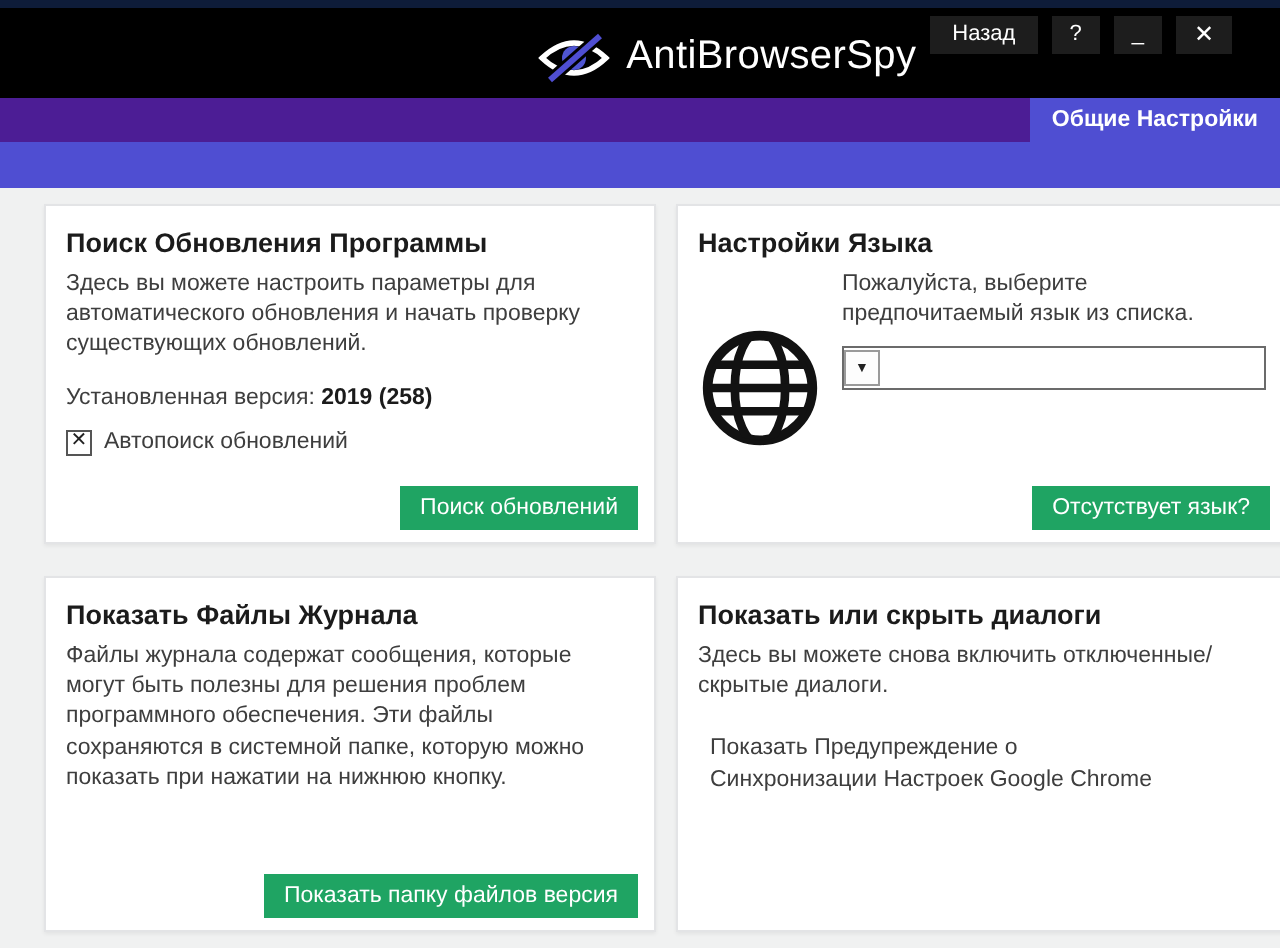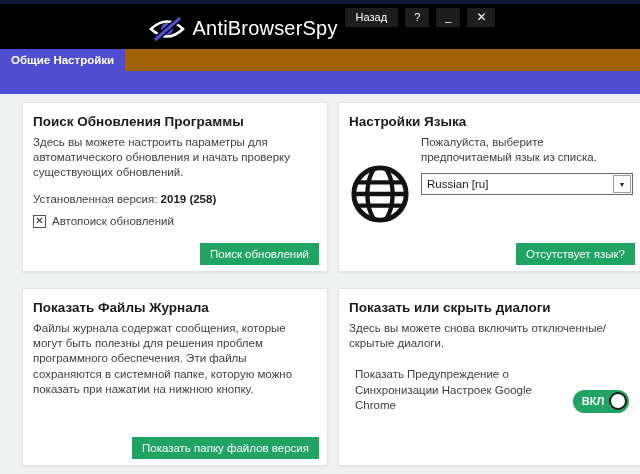--- a/index.html
+++ b/index.html
@@ -4,31 +4,31 @@
 <style>
   * { box-sizing: border-box; margin: 0; padding: 0; }
   html,body { width:640px; height:474px; overflow:hidden; }
   body { font-family:"Liberation Sans", sans-serif; background:#f0f1f1; }
   .window { width:640px; height:474px; display:flex; flex-direction:column; }
 
   
   .top-accent { height:4px; background:#0e1c39; }
 
   
-  header { height:46px; background:#000; display:flex; justify-content:center; align-items:center; padding-left:28px; }
+  header { height:46px; background:#000; display:flex; justify-content:flex-end; align-items:center; padding-left:28px; }
   .brand { display:flex; align-items:center; gap:8px; margin-top:4px; }
   .logo { display:inline-flex; width:36px; height:28px; }
   .app-title { color:#fff; font-size:20px; letter-spacing:0.2px; }
   .titlebar-buttons { align-self:flex-start; margin-top:4px; margin-right:24px; display:flex; }
   .tb-btn { background:#1d1d1d; color:#fff; border:none; font-size:11px; height:19px; padding:0 9px; margin-left:7px; font-family:"Liberation Sans",sans-serif; cursor:pointer; }
   .tb-btn.back { padding:0 11px; }
   .tb-btn.close { font-size:12px; }
 
   
-  .tabbar { height:22px; background:#a16207; display:flex; }
+  .tabbar { height:22px; background:#4c1d95; display:flex;justify-content:flex-end; }
   .tab { height:100%; display:inline-flex; align-items:center; padding:0 11px; color:#fff; font-size:11.5px; font-weight:bold; cursor:pointer; }
   .tab.active { background:#4f4ed2; }
   .accent-strip { height:23px; background:#4f4ed2; }
 
   
   .content { flex:1; background:#f0f1f1; padding:8px 8px 8px 22px; display:grid; grid-template-columns:306px 306px; grid-template-rows:170px 178px; gap:16px 10px; }
   .card { background:#fff; border:1px solid #e3e4e6; box-shadow:0 1px 2px rgba(0,0,0,0.06); position:relative; padding:11px 10px; overflow:hidden; }
   .card h2 { font-size:13.5px; color:#1b1b1b; margin-bottom:6px; font-weight:bold; }
   .card p { font-size:11.5px; color:#3e3e3e; line-height:1.32; }
 
@@ -114,40 +114,35 @@
               <ellipse cx="32" cy="32" rx="13" ry="29"></ellipse>
               <line x1="2" y1="20" x2="62" y2="20"></line>
               <line x1="2" y1="32" x2="62" y2="32"></line>
               <line x1="2" y1="44" x2="62" y2="44"></line>
             </g>
           </svg>
         </span>
         <div class="lang-right">
           <p>Пожалуйста, выберите предпочитаемый язык из списка.</p>
           <div class="combobox">
-            <span class="combo-value">Russian [ru]</span>
             <span class="combo-arrow">▼</span>
           </div>
         </div>
       </div>
       <button class="green-btn">Отсутствует язык?</button>
     </section>
 
     <section class="card">
       <h2>Показать Файлы Журнала</h2>
       <p>Файлы журнала содержат сообщения, которые могут быть полезны для решения проблем программного обеспечения. Эти файлы сохраняются в системной папке, которую можно показать при нажатии на нижнюю кнопку.</p>
       <button class="green-btn">Показать папку файлов версия</button>
     </section>
 
     <section class="card">
       <h2>Показать или скрыть диалоги</h2>
       <p>Здесь вы можете снова включить отключенные/скрытые диалоги.</p>
       <div class="toggle-row">
         <span class="toggle-label">Показать Предупреждение о Синхронизации Настроек Google Chrome</span>
-        <div class="toggle">
-          <span class="toggle-text">ВКЛ</span>
-          <span class="knob"></span>
-        </div>
       </div>
     </section>
 
   </main>
 </div>
 
 </body></html>

